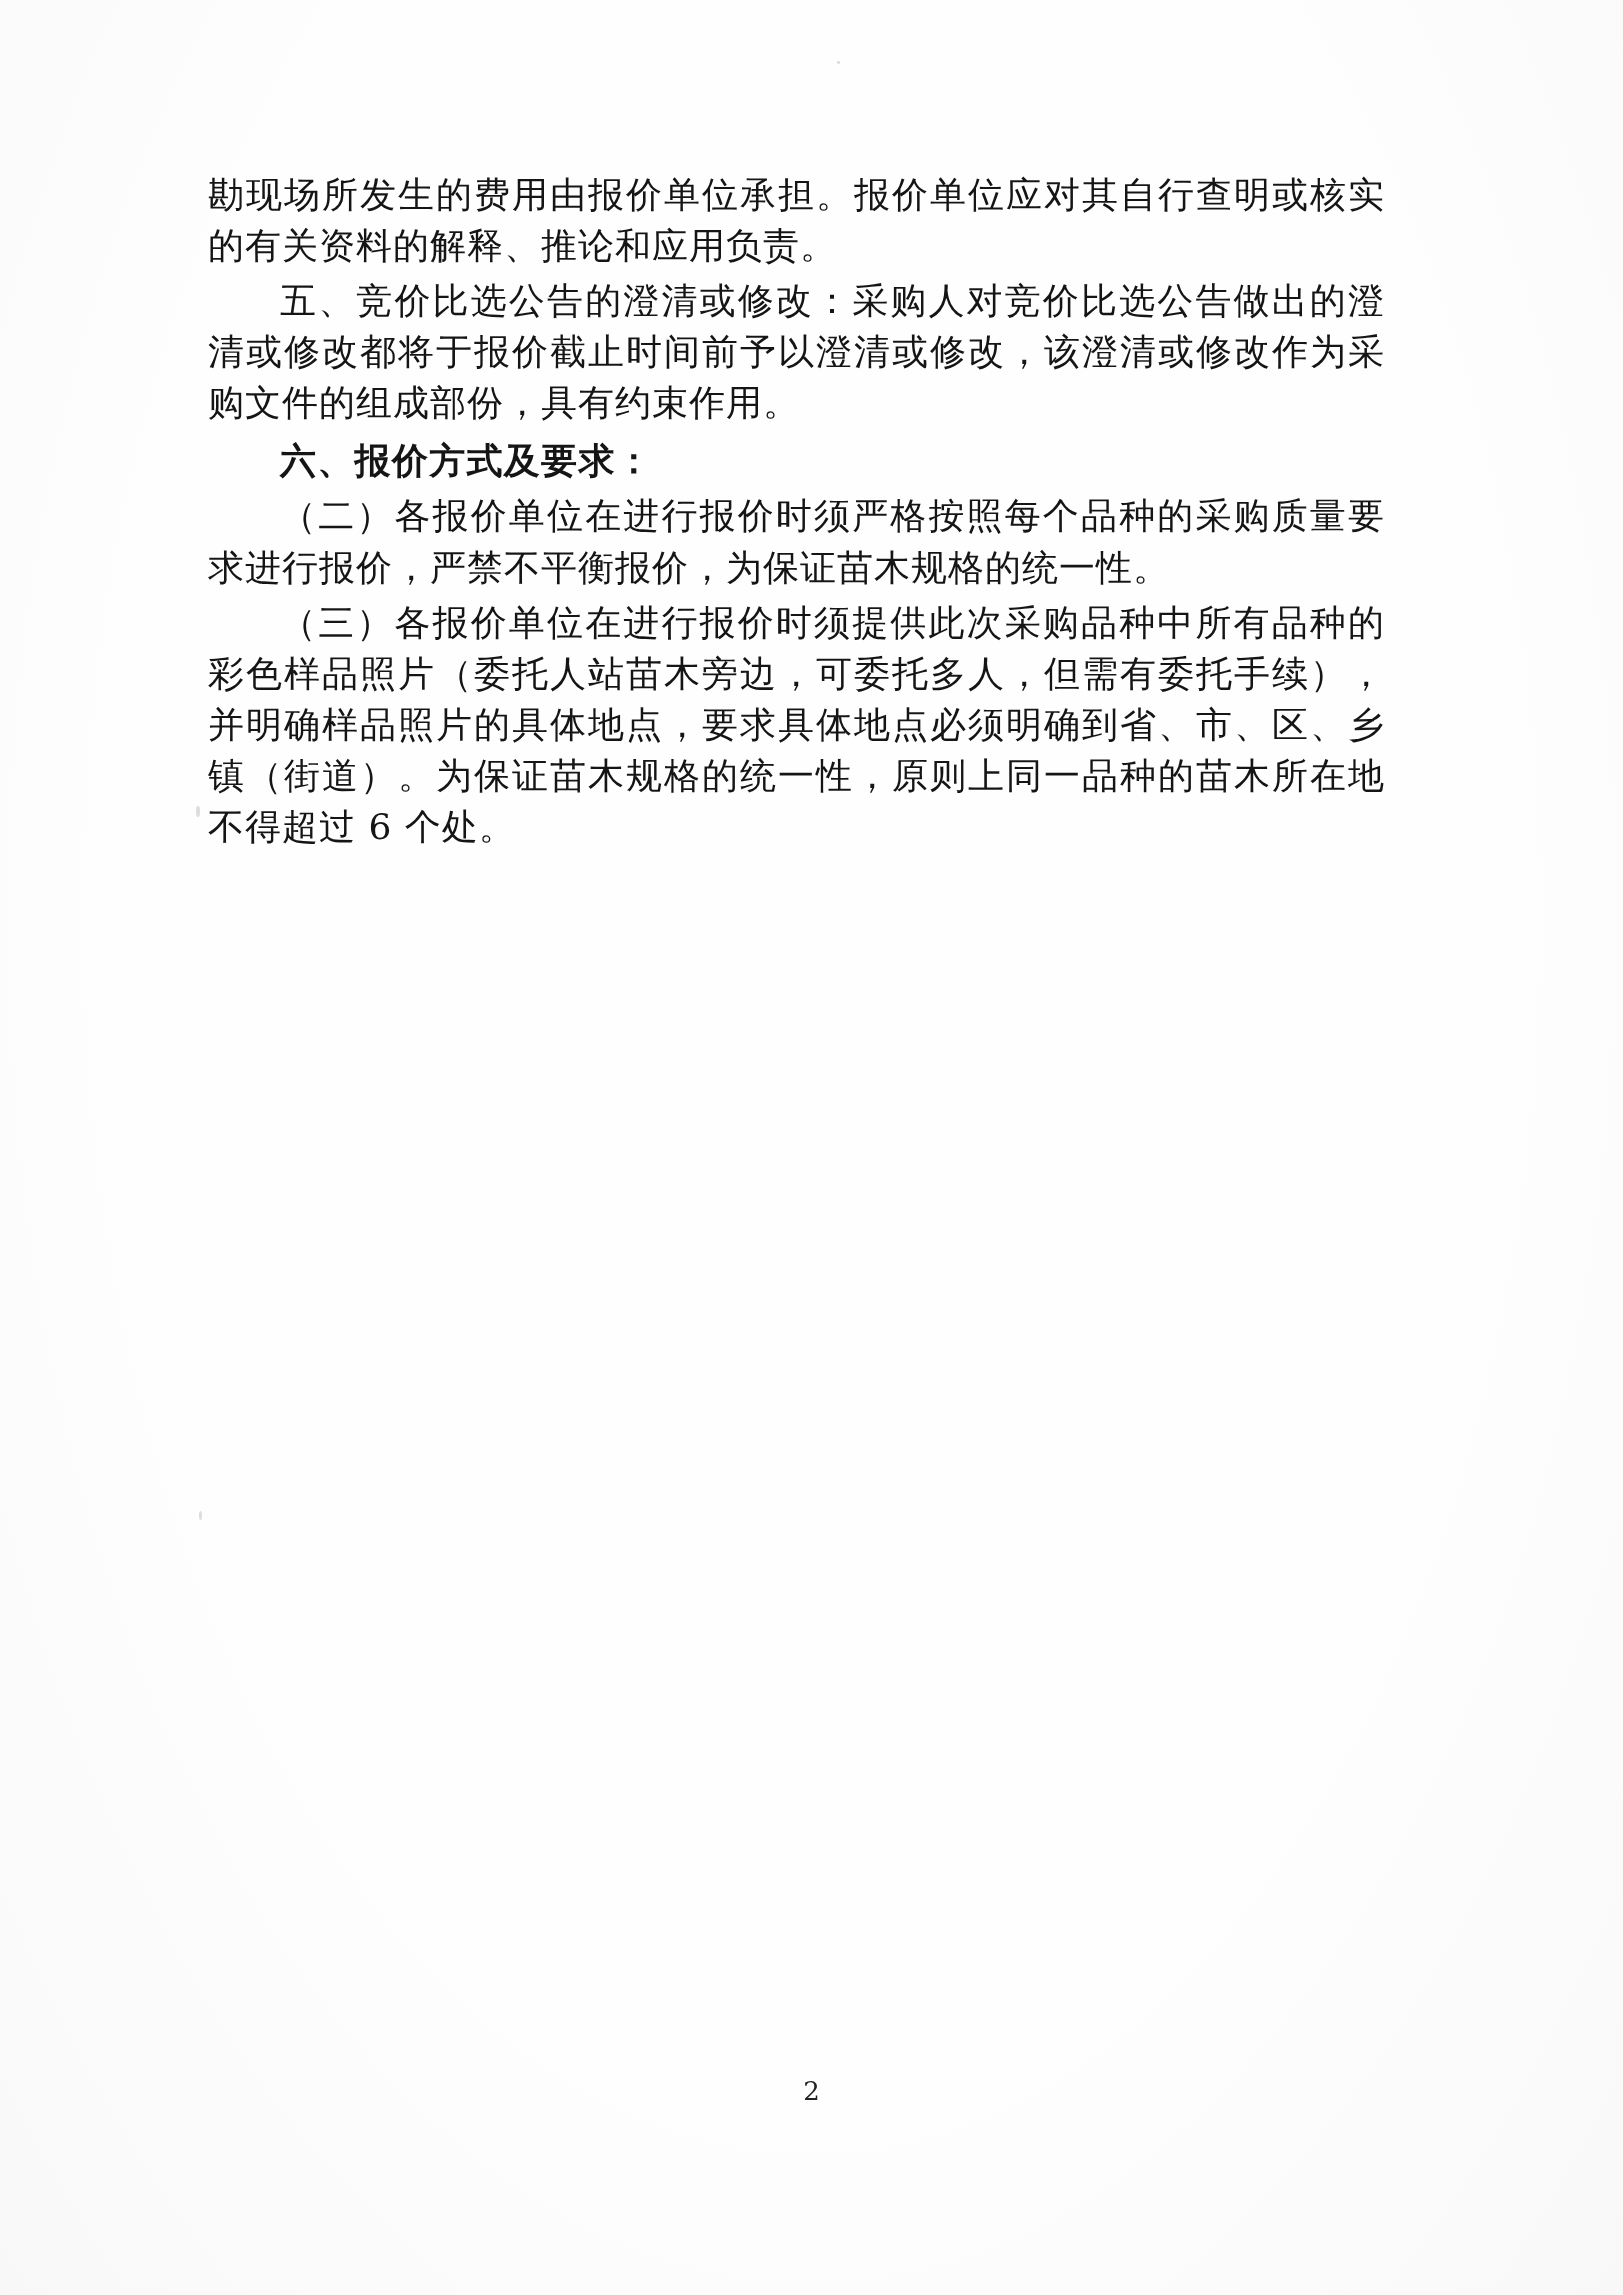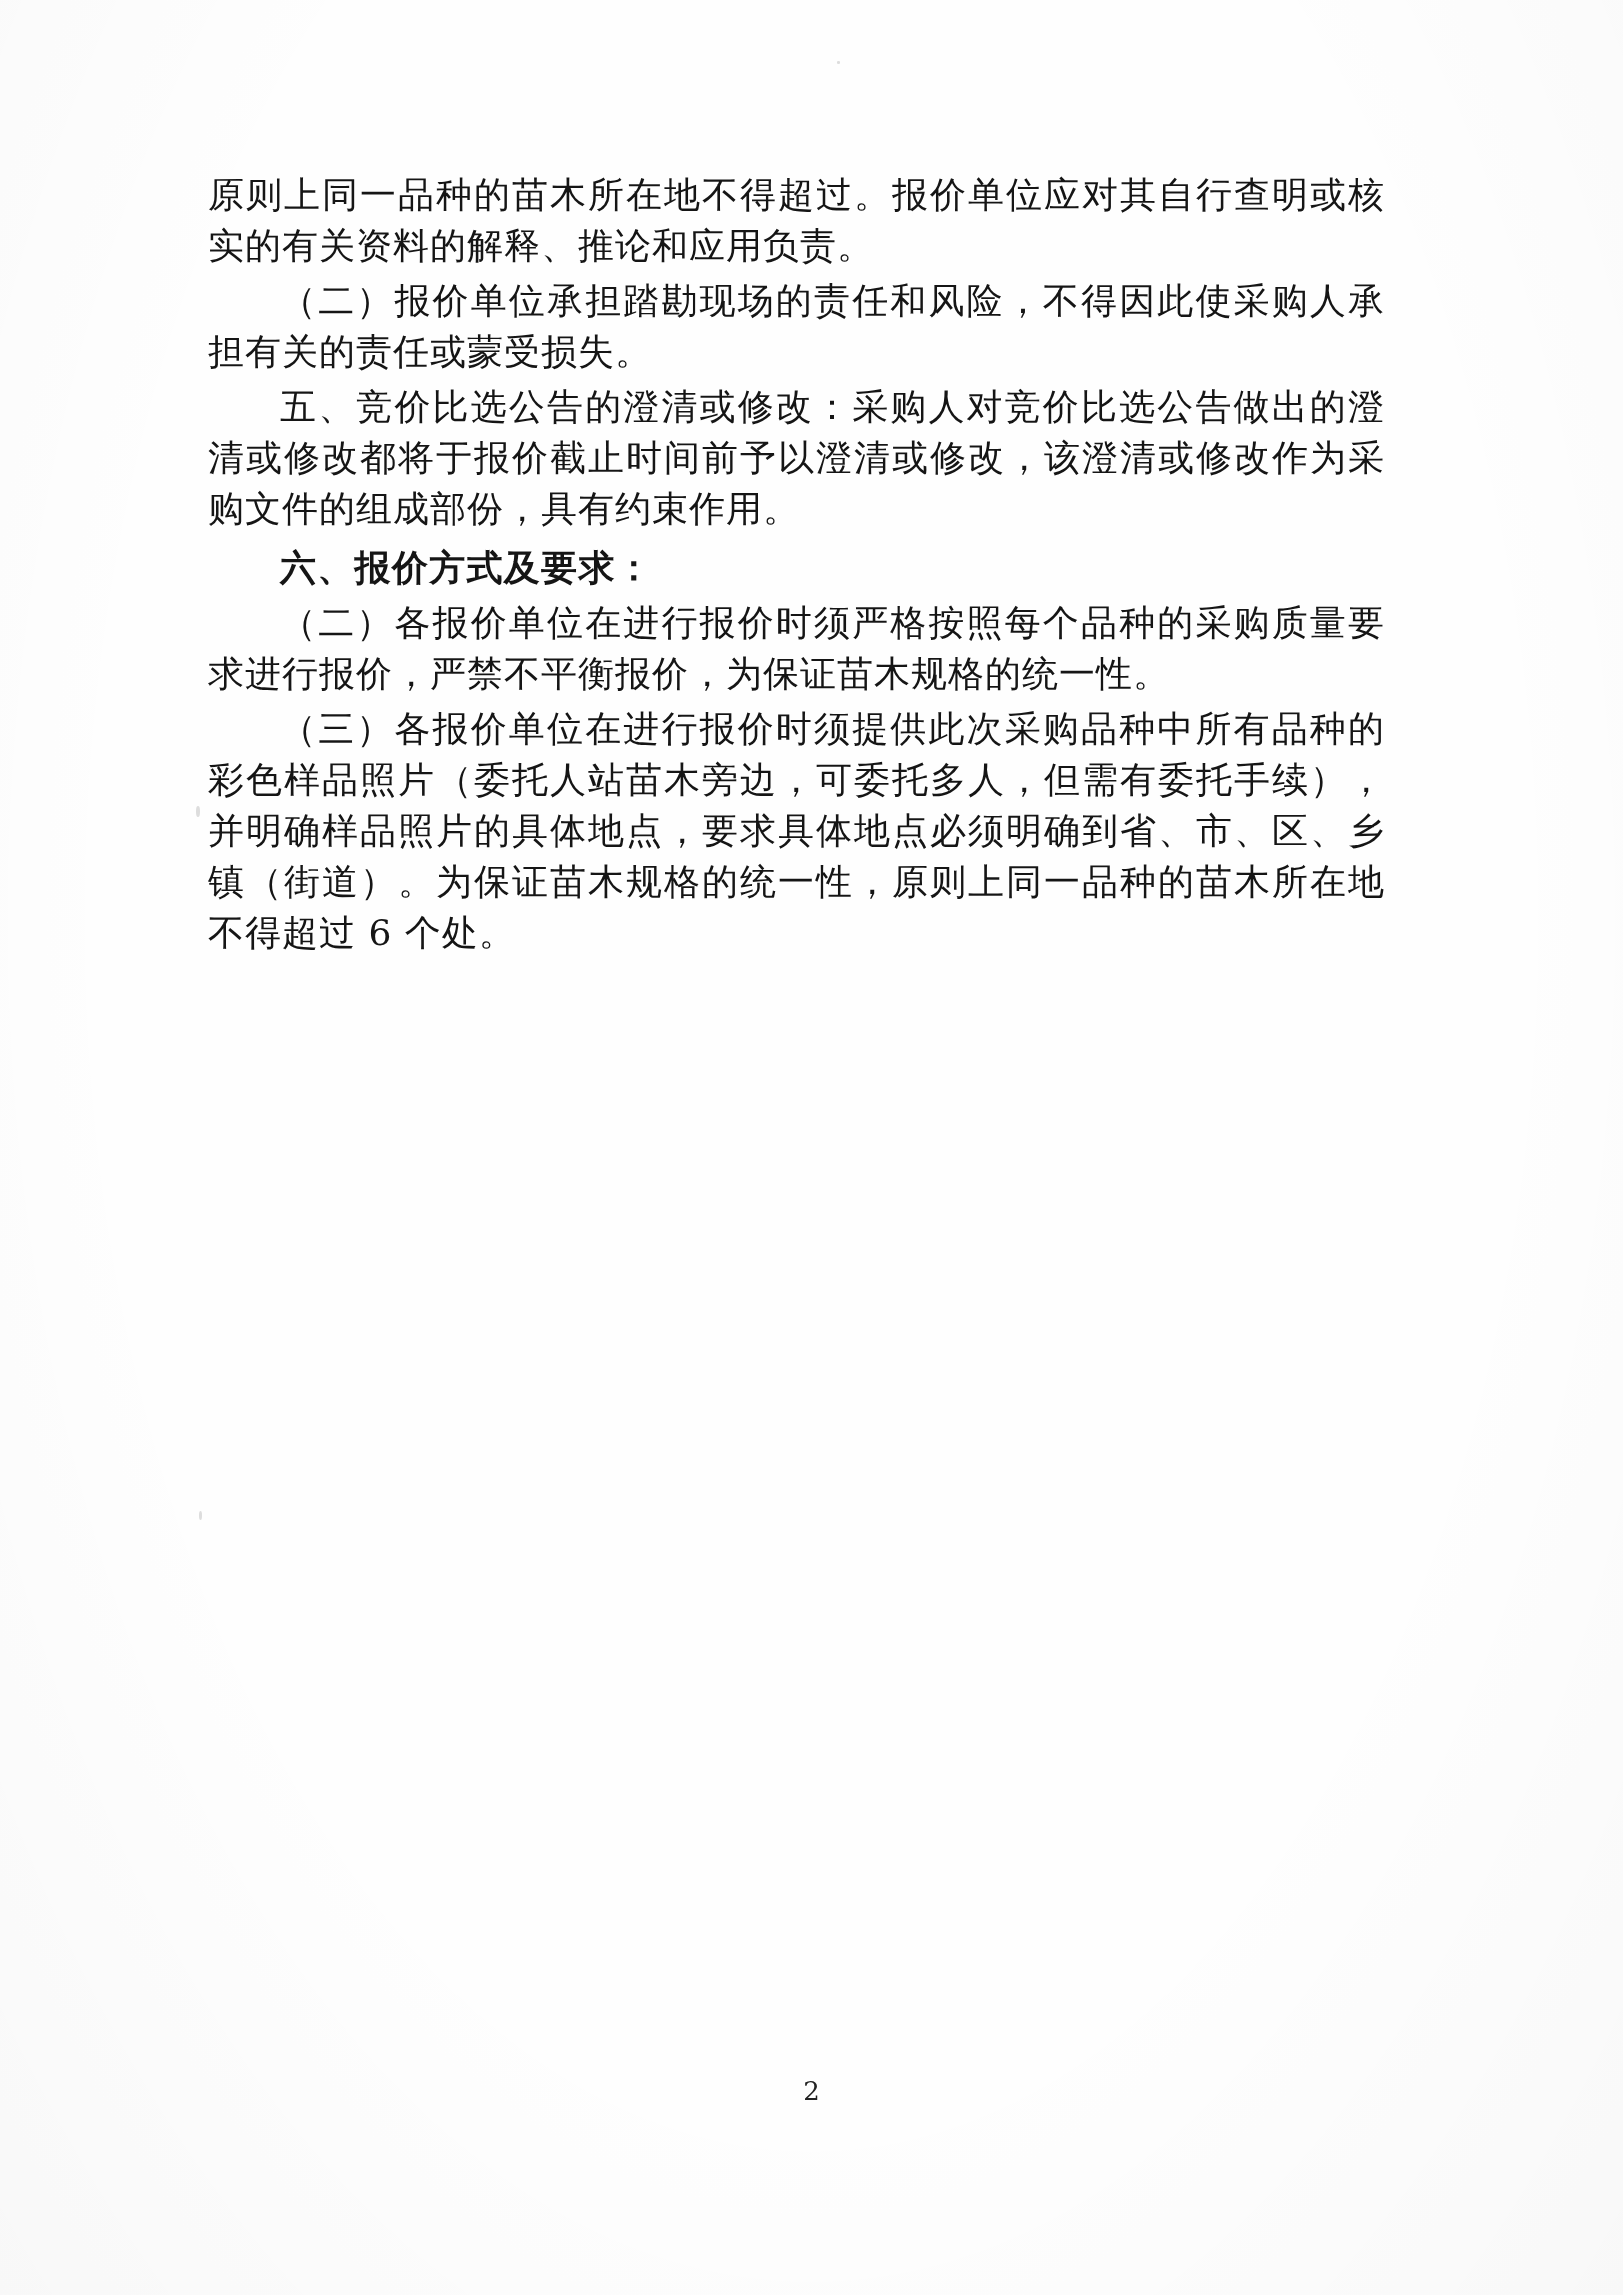--- a/index.html
+++ b/index.html
@@ -77,23 +77,22 @@
 <body>
 
 <div class="page">
 
   <div class="speck" style="left:196px; top:806px; width:3.9px; height:10.5px;"></div>
   <div class="speck" style="left:199px; top:1511px; width:3.3px; height:9.2px;"></div>
   <div class="speck" style="left:837px; top:61px; width:2.6px; height:2.6px;"></div>
 
   <div class="doc-body">
 
-    <p class="para">原则上同一品种的苗木所在地不得超过。报价单位应对其自行查明或核实的有关资料的解释、推论和应用负责。</p>
+    <p class="para">勘现场所发生的费用由报价单位承担。报价单位应对其自行查明或核实的有关资料的解释、推论和应用负责。</p>
 
-    <p class="para indent">（二）报价单位承担踏勘现场的责任和风险，不得因此使采购人承担有关的责任或蒙受损失。</p>
 
     <p class="para indent">五、竞价比选公告的澄清或修改：采购人对竞价比选公告做出的澄清或修改都将于报价截止时间前予以澄清或修改，该澄清或修改作为采购文件的组成部份，具有约束作用。</p>
 
     <p class="para heading">六、报价方式及要求：</p>
 
 
     <p class="para indent">（二）各报价单位在进行报价时须严格按照每个品种的采购质量要求进行报价，严禁不平衡报价，为保证苗木规格的统一性。</p>
 
     <p class="para indent">（三）各报价单位在进行报价时须提供此次采购品种中所有品种的彩色样品照片（委托人站苗木旁边，可委托多人，但需有委托手续），并明确样品照片的具体地点，要求具体地点必须明确到省、市、区、乡镇（街道）。为保证苗木规格的统一性，原则上同一品种的苗木所在地不得超过 6 个处。</p>
 

